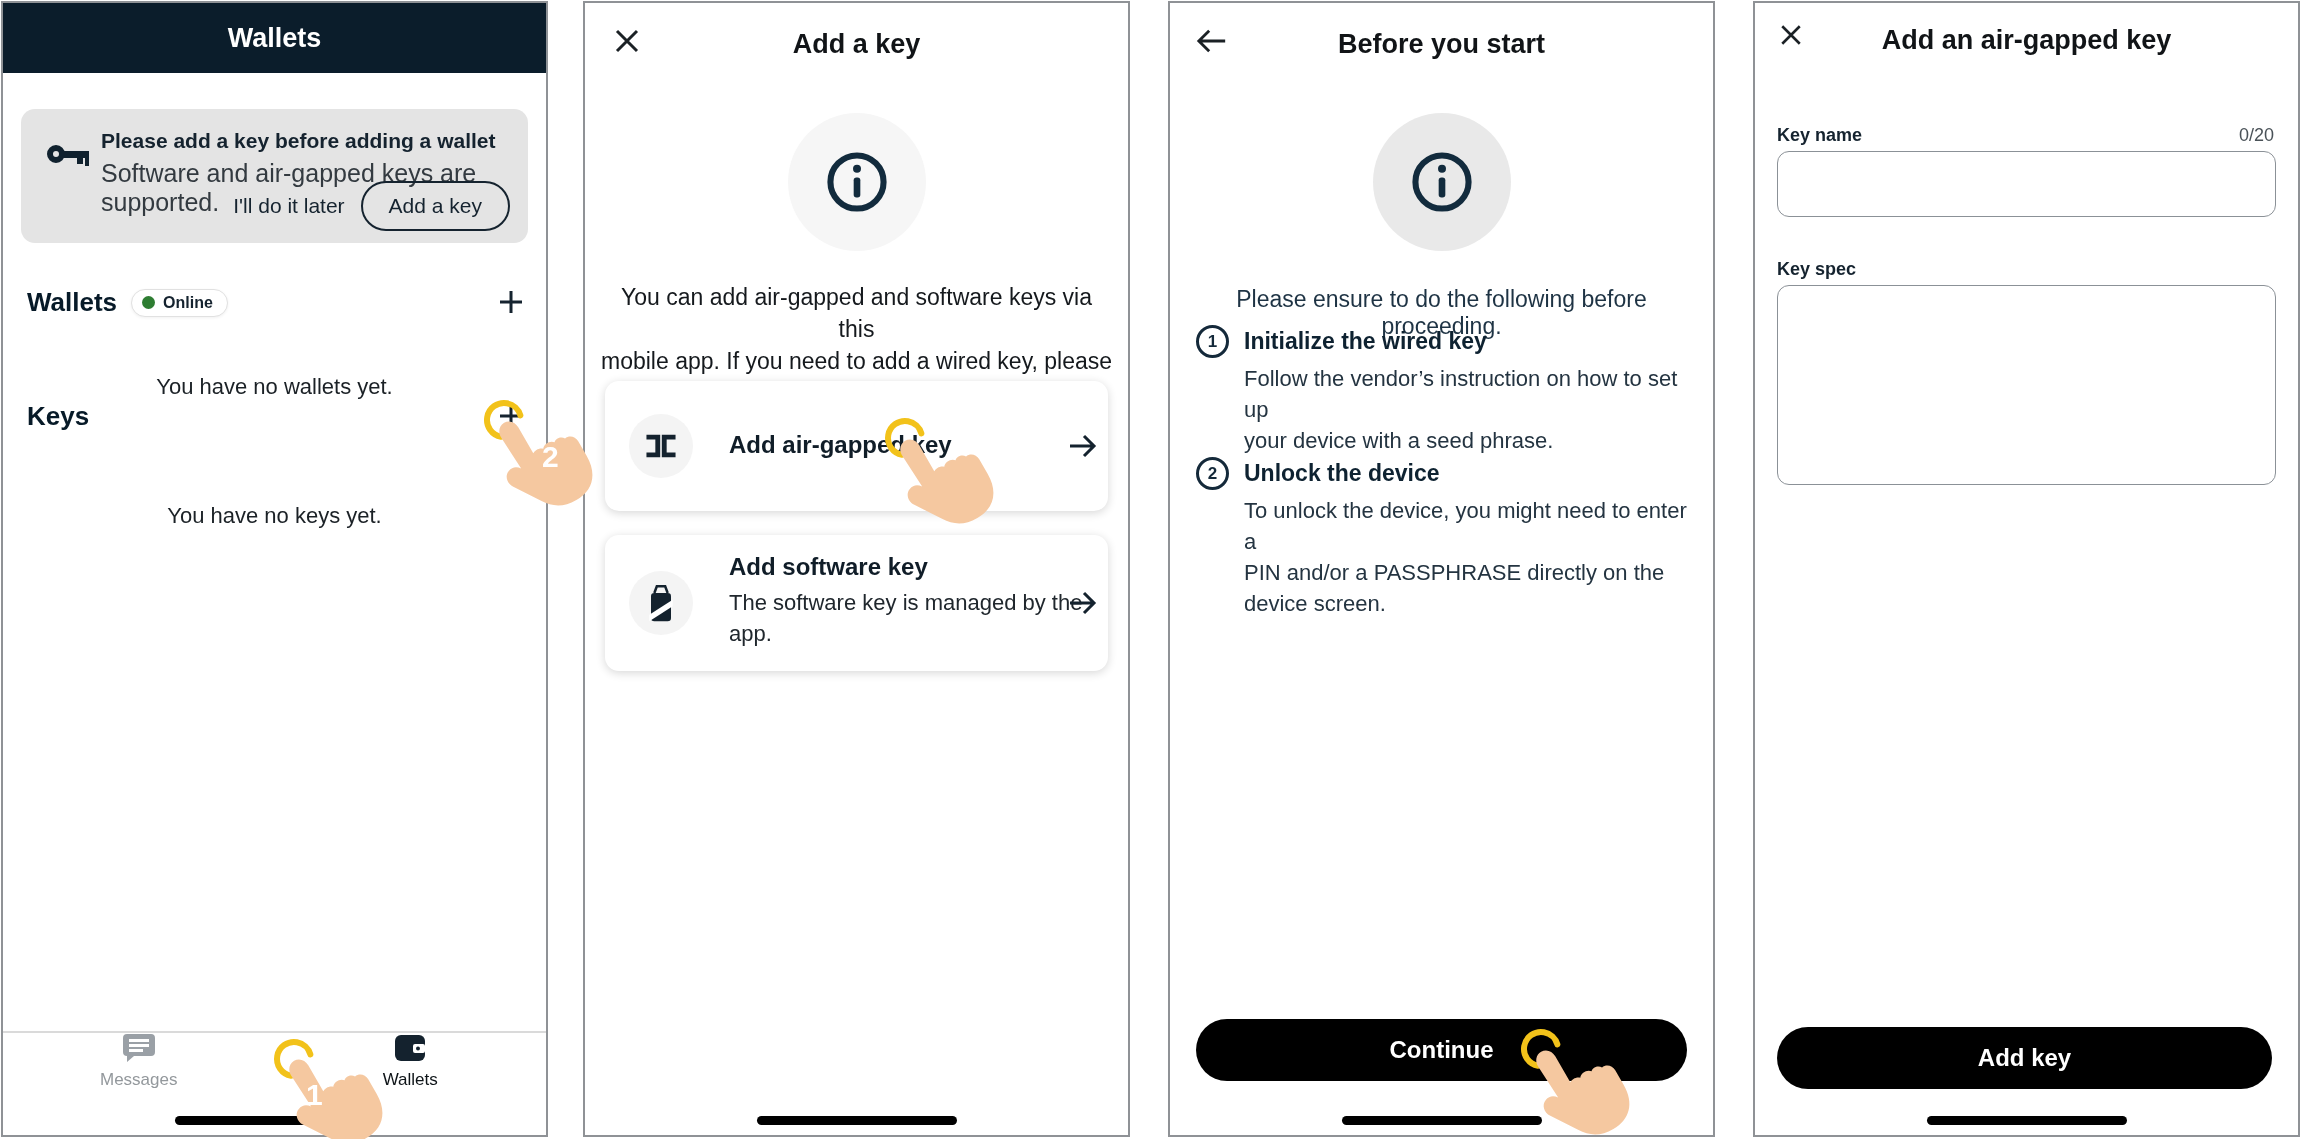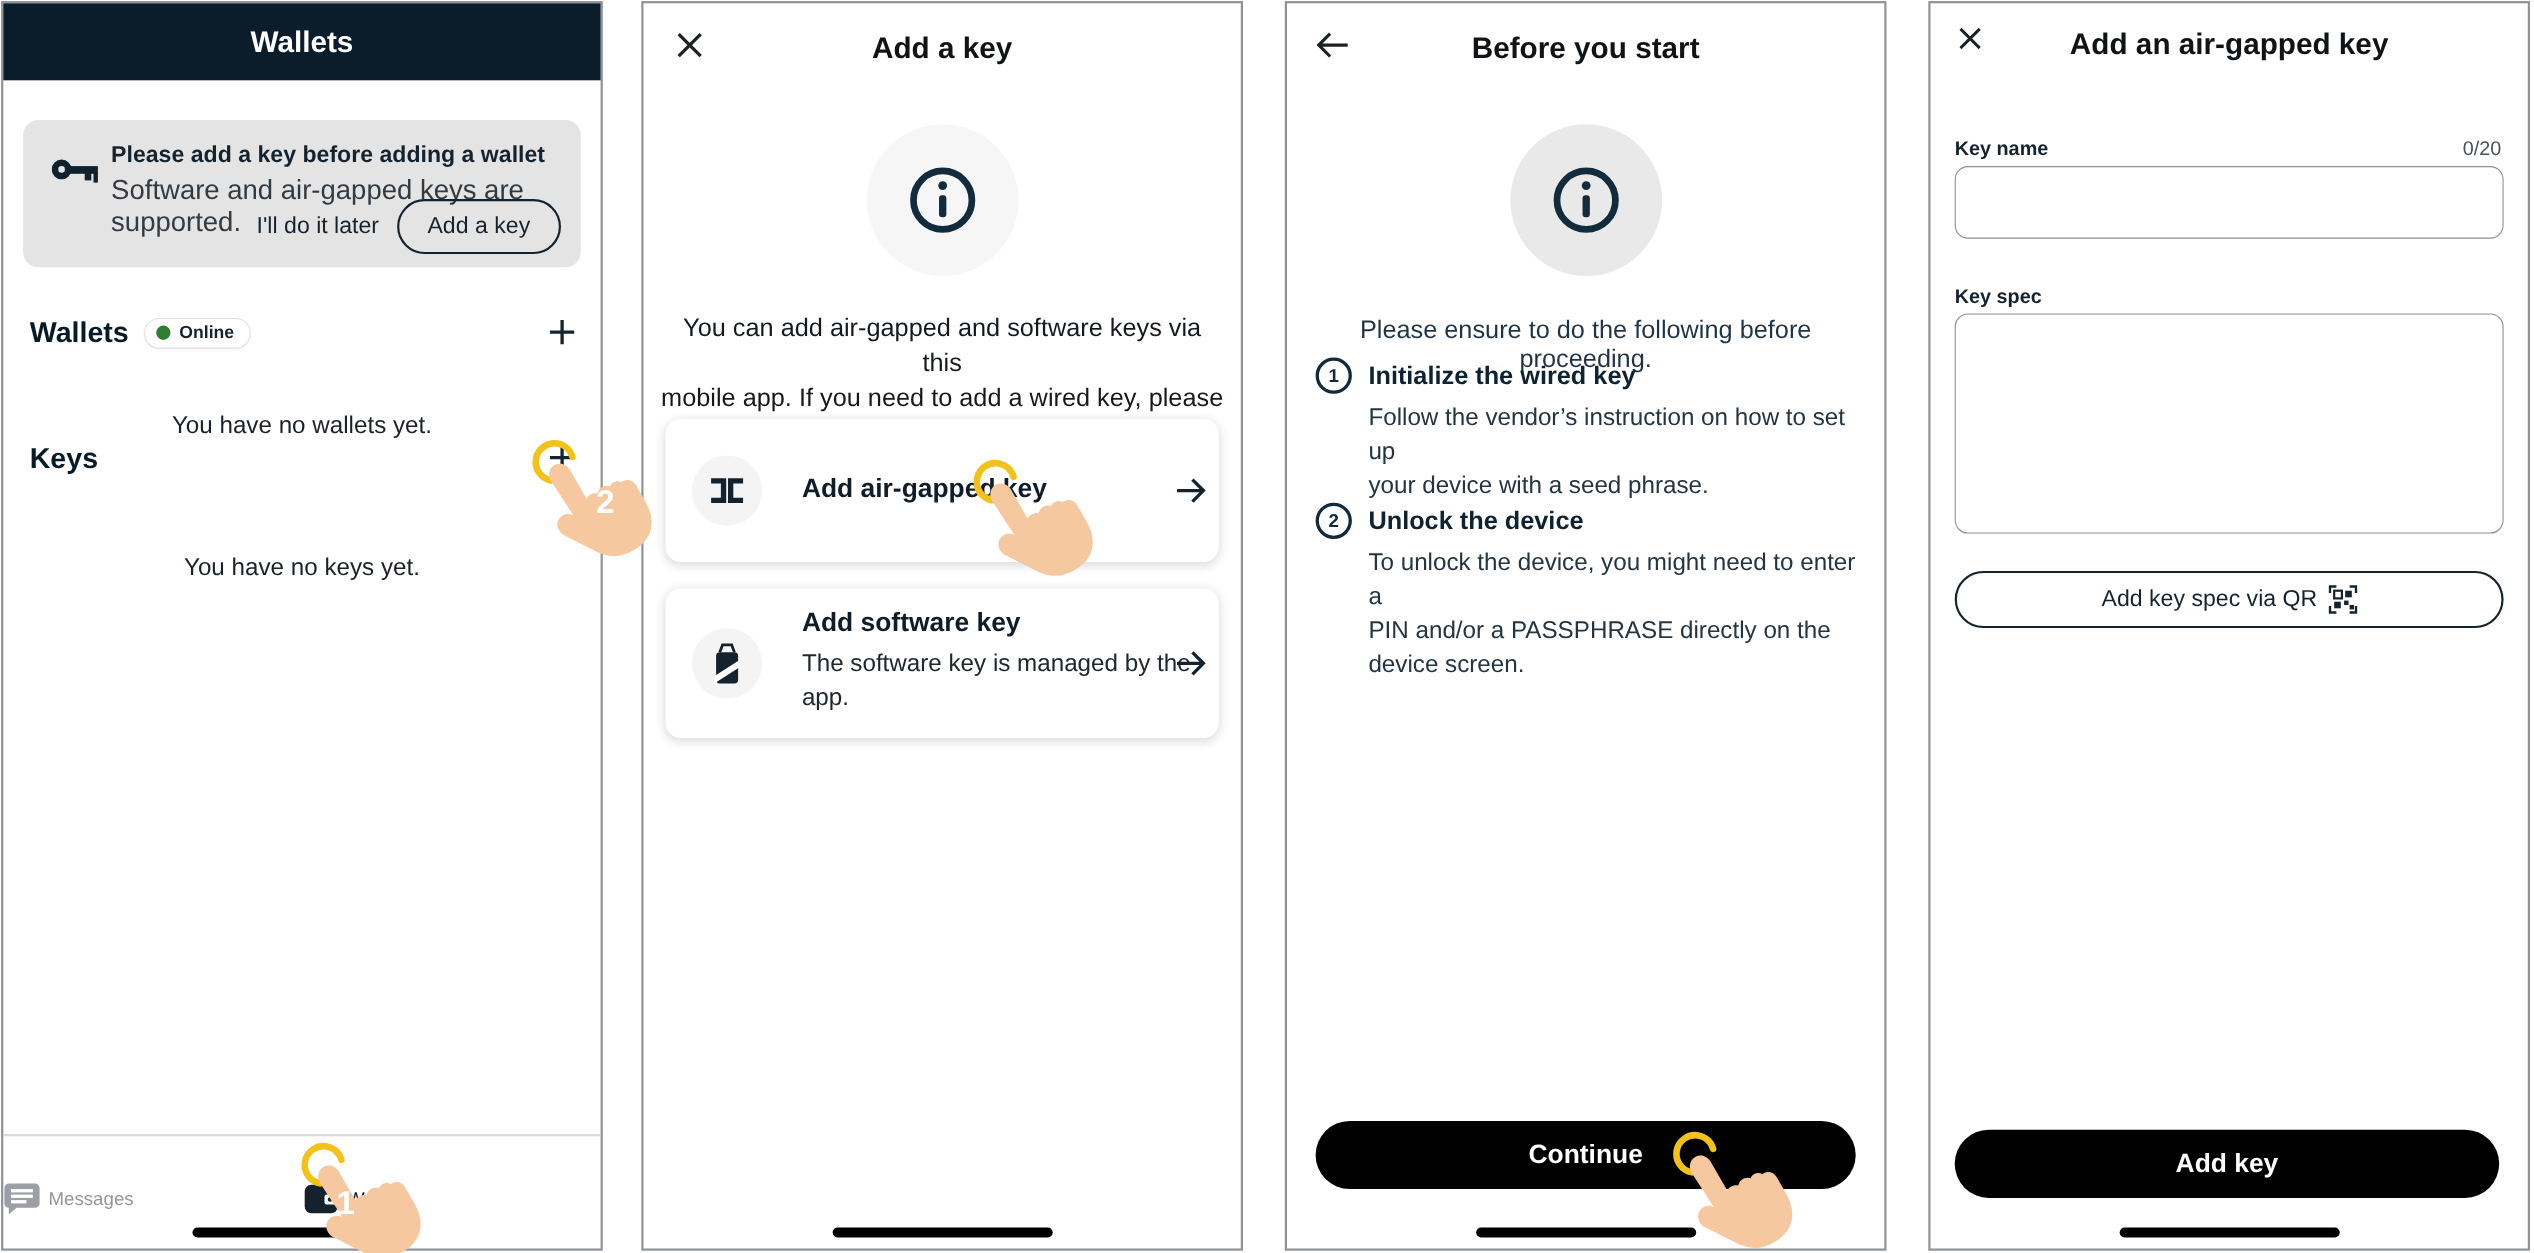--- a/index.html
+++ b/index.html
@@ -38,21 +38,21 @@
   .sec-row { position: absolute; left: 24px; display: flex; align-items: center; gap: 14px; }
   .sec-heading { font-size: 26px; font-weight: bold; color: #071a28; }
   .online-badge { display: flex; align-items: center; gap: 8px; background: #fff; border: 1.5px solid #e1e1e1;
     border-radius: 16px; padding: 4px 14px 4px 10px; box-shadow: 0 1px 3px rgba(0,0,0,.06); }
   .online-dot { width: 13px; height: 13px; border-radius: 50%; background: #2e7d32; }
   .online-label { font-size: 16px; font-weight: bold; color: #15232f; }
   .plus-btn { position: absolute; left: 494px; width: 28px; height: 28px; cursor: pointer; }
   .empty-text { position: absolute; left: 0; right: 0; text-align: center; font-size: 22px; color: #1b2126; margin-top: 38px; }
   .nav-divider { position: absolute; left: 0; right: 0; top: 1028px; height: 2px; background: #dadada; }
   .navbar { position: absolute; left: 0; right: 0; top: 1030px; bottom: 0; display: flex; }
-  .nav-item { flex: 1; display: flex; align-items: center; padding-top: 12px; gap: 7px; cursor: pointer; }
+  .nav-item { flex: 1; display: flex; flex-direction: column; align-items: center; gap: 7px; cursor: pointer; }
   .nav-label { font-size: 17px; color: #93989c; }
   .nav-label.active { color: #0d1317; }
 
   
   .s2-desc { position: absolute; top: 278px; left: 16px; right: 16px; text-align: center;
     font-size: 23px; line-height: 32px; color: #15191d; }
   .option-card { position: absolute; left: 20px; right: 20px; background: #fff; border-radius: 14px;
     box-shadow: 0 2px 10px rgba(0,0,0,.16); cursor: pointer; }
   .opt-icon-circle { position: absolute; left: 52px; width: 64px; height: 64px; border-radius: 50%;
     background: #f4f4f4; display: flex; align-items: center; justify-content: center; }
@@ -249,31 +249,20 @@
   </svg>
   <div class="modal-title" style="top:22px">Add an air-gapped key</div>
 
   <div class="field-label" style="top:122px">Key name</div>
   <div class="field-counter" style="top:122px">0/20</div>
   <input class="field-box" style="top: 148px; height: 66px;" value="">
 
   <div class="field-label" style="top:256px">Key spec</div>
   <textarea class="field-box" style="top: 282px; height: 200px;"></textarea>
 
-  <button class="qr-btn">
-    <span>Add key spec via QR</span>
-    <svg width="26" height="26" viewBox="0 0 26 26">
-      <path d="M1 7 V1 H7 M19 1 H25 V7 M25 19 V25 H19 M7 25 H1 V19" fill="none" stroke="#15232f" stroke-width="2.5"></path>
-      <rect x="5" y="5" width="7" height="7" fill="none" stroke="#15232f" stroke-width="2"></rect>
-      <rect x="15" y="5" width="6" height="6" fill="#15232f"></rect>
-      <rect x="5" y="15" width="6" height="6" fill="#15232f"></rect>
-      <rect x="14" y="14" width="4" height="4" fill="#15232f"></rect>
-      <rect x="19" y="18" width="4" height="4" fill="#15232f"></rect>
-    </svg>
-  </button>
 
   <button class="darkbtn" style="top:1024px;left:22px;right:26px">Add key</button>
   <div class="homebar"></div>
 </div>
 
 <svg class="tap-arc" style="left:272px;top:1037px;width:44px;height:44px">
     <use href="#arc-sym"></use>
   </svg>
 <svg class="hand" style="left:280px;top:1044px">
     <use href="#hand-sym"></use>

